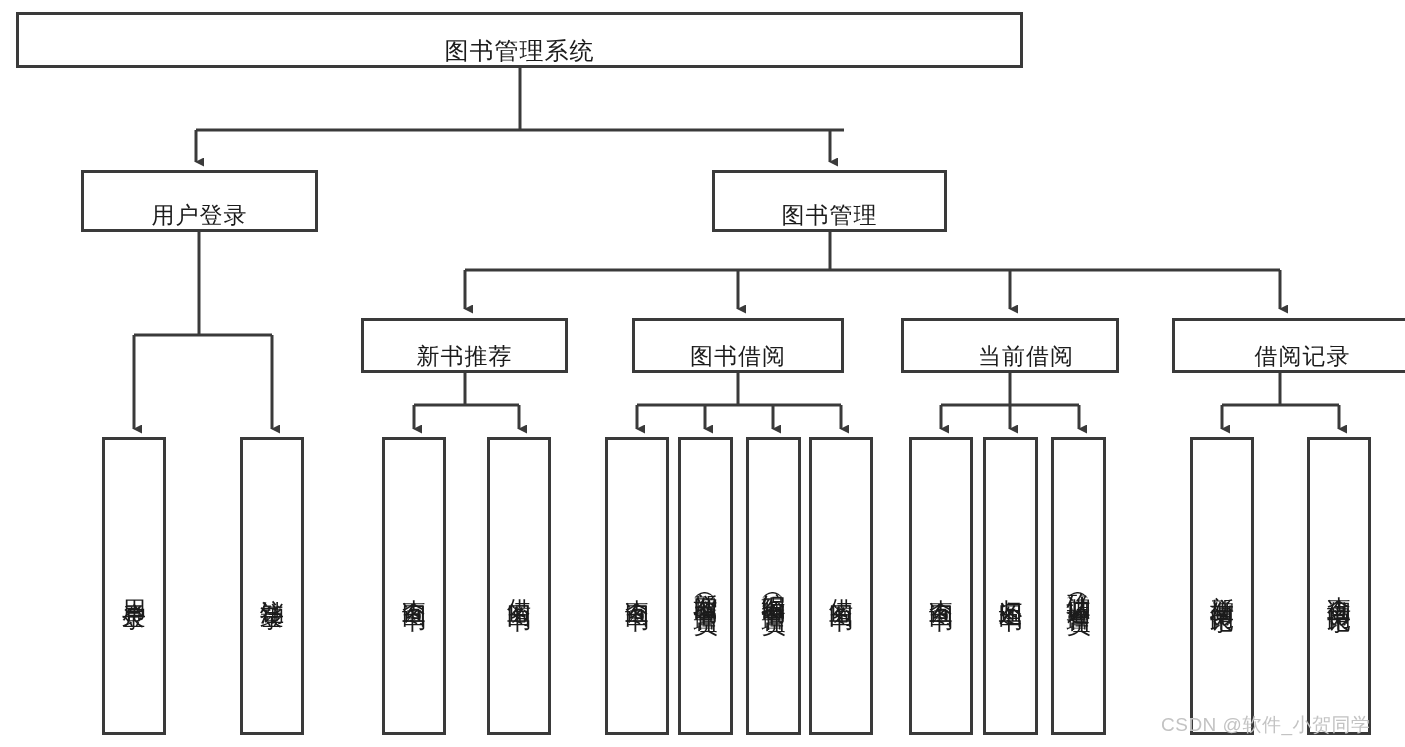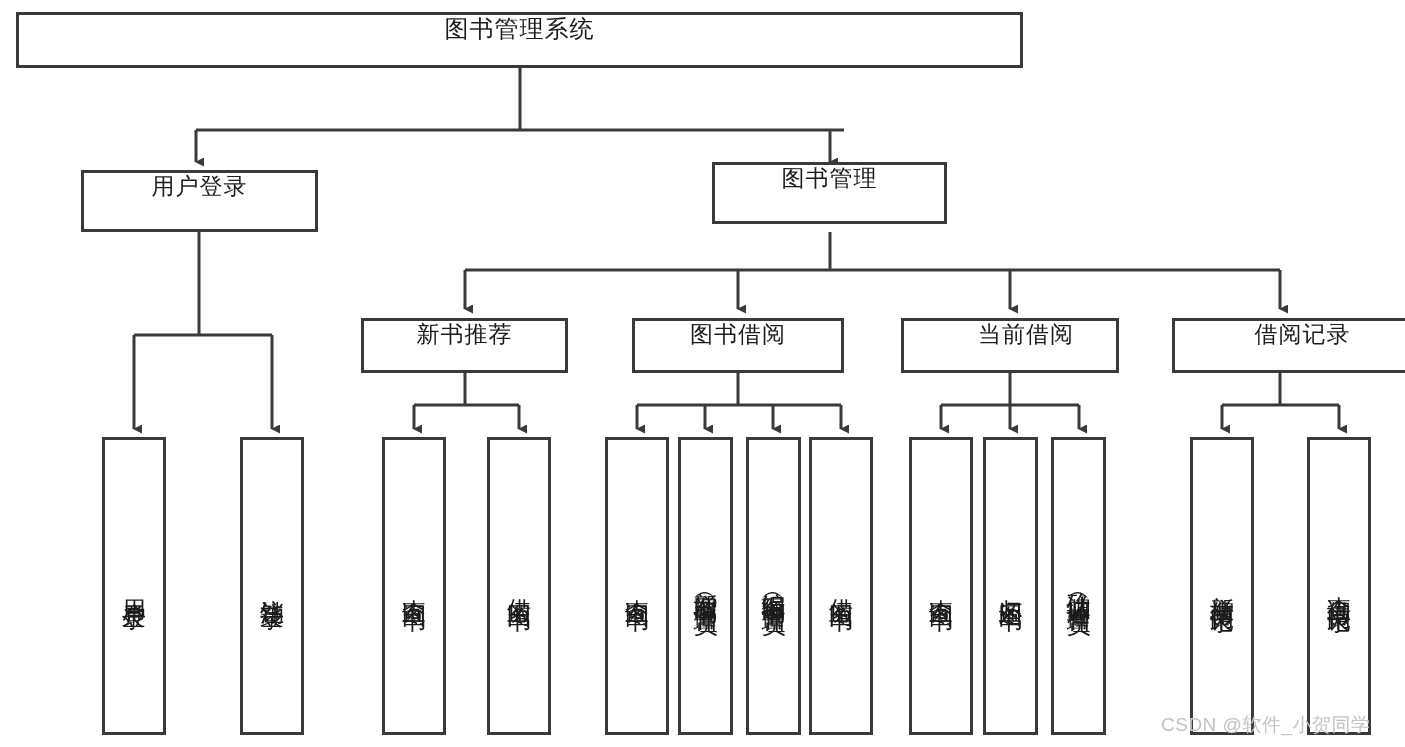--- a/index.html
+++ b/index.html
@@ -25,21 +25,21 @@
     width: 1405px;
     height: 747px;
     pointer-events: none;
   }
   .node {
     position: absolute;
     box-sizing: border-box;
     border: 3px solid #3a3a3a;
     background: #ffffff;
     display: flex;
-    align-items: flex-start;
+    align-items: flex-end;
     justify-content: center;
     text-align: center;
     color: #1b1b1b;
     font-size: 23px;
     line-height: 1.18;
     letter-spacing: 1px;
   }
   .node.root {
     font-size: 24px;
   }
@@ -123,21 +123,21 @@
     </g>
   </svg>
 
   <div class="node root" style="left:16px; top:12px; width:1007px; height:56px;">
     <span>图书管理系统</span>
   </div>
 
   <div class="node" style="left:81px; top:170px; width:237px; height:62px;">
     <span>用户登录</span>
   </div>
-  <div class="node" style="left:712px; top:162px; width:235px; height:62px;">
+  <div class="node" style="left:712px; top:170px; width:235px; height:62px;">
     <span>图书管理</span>
   </div>
 
   <div class="node" style="left:632px; top:318px; width:212px; height:55px;">
     <span>图书借阅</span>
   </div>
   <div class="node" style="left:361px; top:318px; width:207px; height:55px;">
     <span>新书推荐</span>
   </div>
   <div class="node" style="left:901px; top:318px; width:218px; height:55px;padding-left:32px;">

